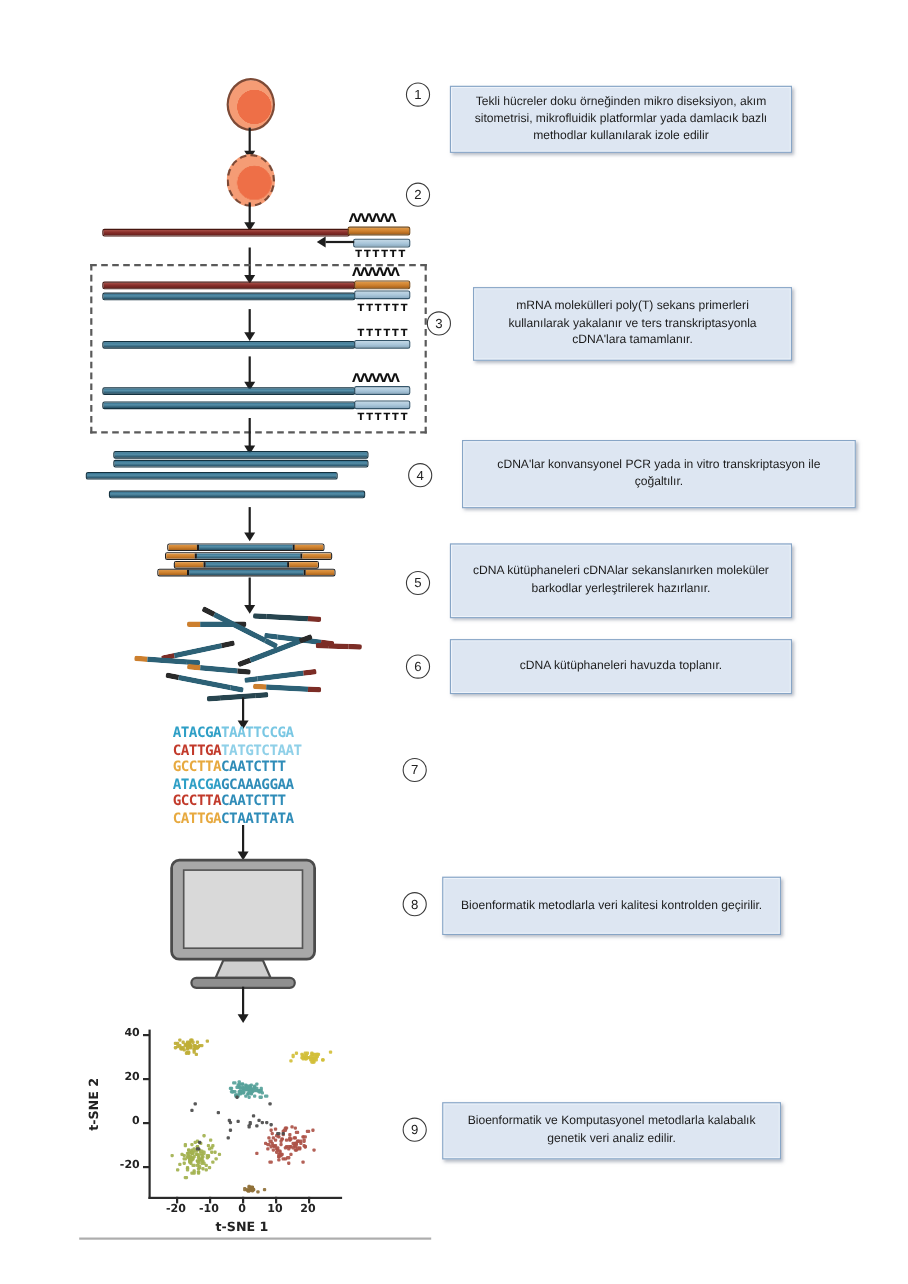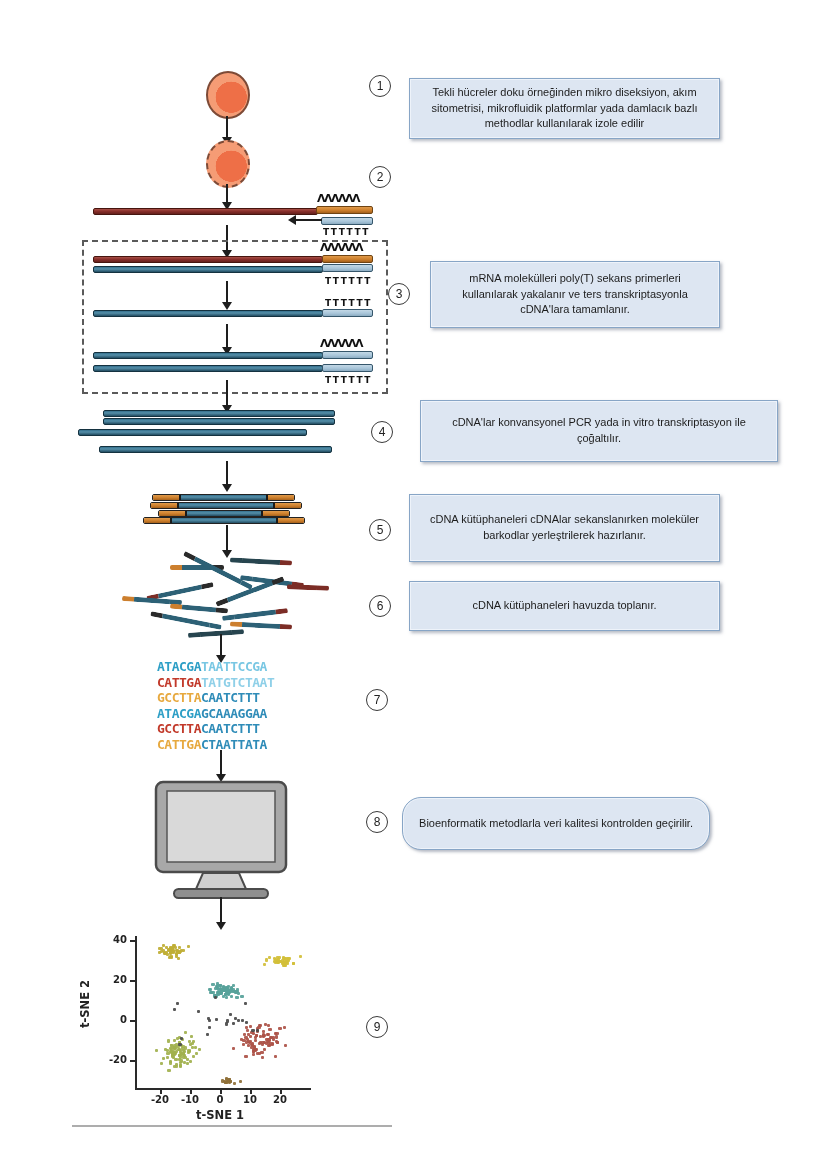--- a/index.html
+++ b/index.html
@@ -654,19 +654,22 @@
     </div>
 
   <div class="numc" style="left:369px;top:595px;">6</div>
   <div class="tbox" style="left:409px;top:581px;width:311px;height:50px;">
       <span>cDNA kütüphaneleri havuzda toplanır.</span>
     </div>
 
   <div class="numc" style="left:366px;top:689px;">7</div>
 
   <div class="numc" style="left:366px;top:811px;">8</div>
-  <div class="tbox" style="left:402px;top:797px;width:308px;height:53px;border-radius:19px;">
+  <div class="tbox" style="left:402px;top:797px;width:308px;height:53px;">
       <span>Bioenformatik metodlarla veri kalitesi kontrolden geçirilir.</span>
     </div>
 
   <div class="numc" style="left:366px;top:1016px;">9</div>
+  <div class="tbox" style="left:402px;top:1002px;width:308px;height:52px;">
+      <span>Bioenformatik ve Komputasyonel metodlarla kalabalık genetik veri analiz edilir.</span>
+    </div>
 
 </div>
 
 </body></html>

